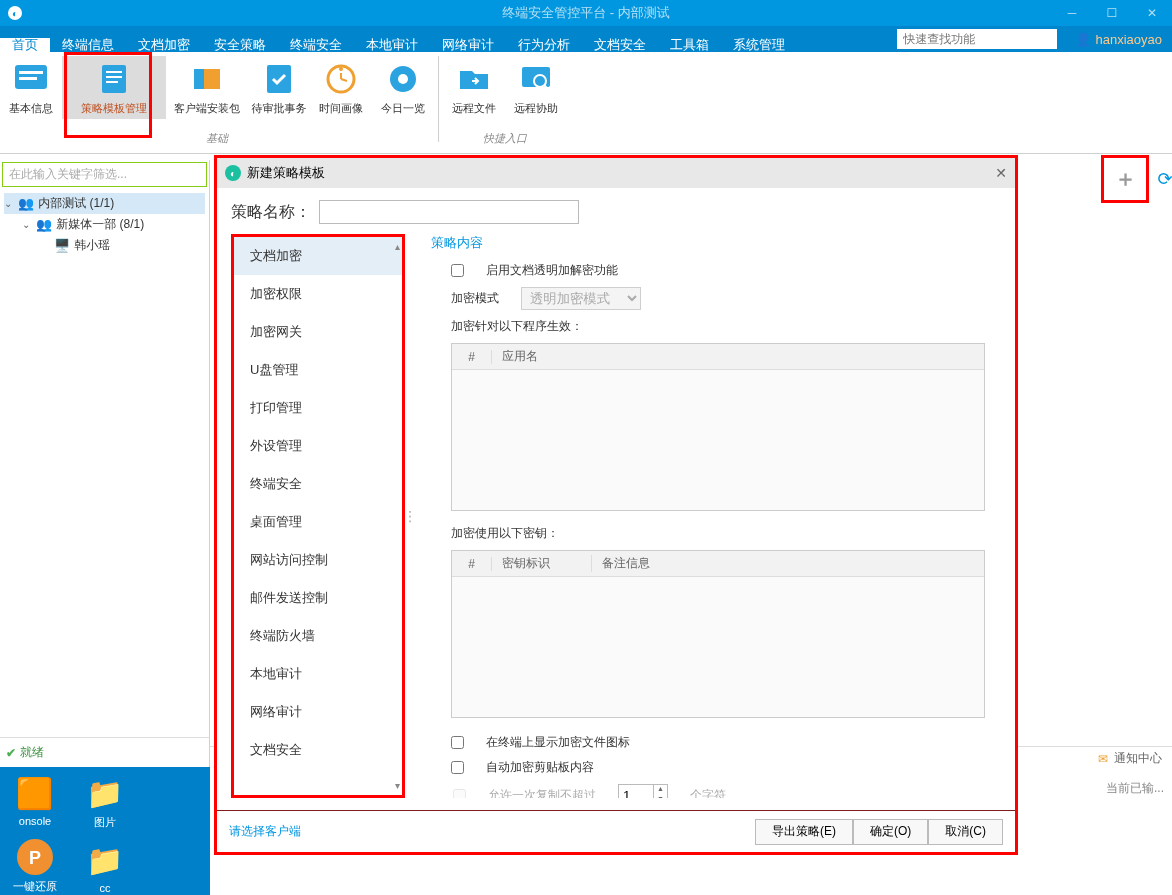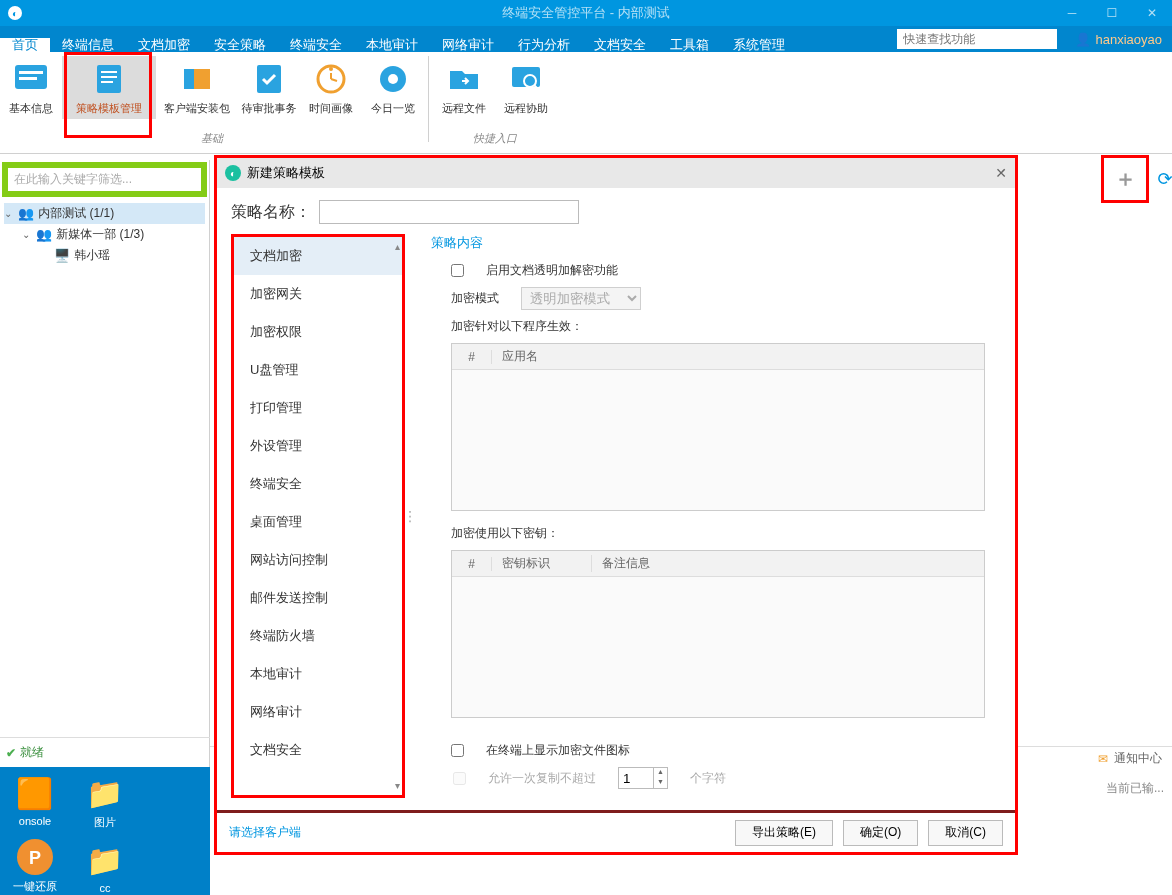--- a/index.html
+++ b/index.html
@@ -29,21 +29,21 @@
 .ribbon-btn.active { background: #dcdcdc; }
 .ribbon-icon { width: 38px; height: 38px; display: flex; align-items: center; justify-content: center; margin-bottom: 4px; font-size: 28px; }
 .ribbon-label { text-align: right; color: #333; line-height: 13px; }
 .ribbon-group-caption { font-size: 11px; color: #888; text-align: center; width: 100%; font-style: italic; }
 .ribbon-sep { width: 1px; background: #d0d0d0; height: 86px; margin: 0 4px; }
 .red-box-1 { position: absolute; left: 64px; top: 52px; width: 88px; height: 86px; border: 3px solid #ff0000; pointer-events: none; z-index: 5; }
 
 
 .main { position: absolute; top: 160px; left: 0; right: 0; bottom: 0; display: flex; }
 .sidebar-left { width: 210px; border-right: 1px solid #d0d0d0; display: flex; flex-direction: column; }
-.sidebar-left .filter { border: 6px solid #84cc16; padding: 3px 6px; color: #aaa; font-size: 12px; margin: 2px; }
+.sidebar-left .filter { border: 1px solid #84cc16; padding: 3px 6px; color: #aaa; font-size: 12px; margin: 2px; }
 .tree { padding: 4px; font-size: 12px; color: #333; }
 .tree-item { display: flex; align-items: center; gap: 4px; padding: 2px 0; }
 .tree-item.selected { background: #d4e8f7; }
 .tree-indent-1 { padding-left: 18px; }
 .tree-indent-2 { padding-left: 50px; }
 .tree-exp { width: 10px; font-size: 10px; color: #666; }
 .tree-icon { font-size: 13px; }
 .tree-icon.group { color: #1e9cd8; }
 .tree-icon.user { color: #f0a030; }
 
@@ -93,21 +93,21 @@
 .table-head .col.c2 { flex: 1; border-right: none; }
 .table-tools { position: absolute; right: -30px; top: 0; display: flex; flex-direction: column; gap: 10px; color: #0096e0; }
 .table-tools span { cursor: pointer; font-size: 15px; }
 .spinner { width: 50px; height: 22px; border: 1px solid #bbb; display: inline-flex; }
 .spinner input { width: 34px; border: none; text-align: left; padding-left: 4px; }
 .spinner .spin { width: 14px; display: flex; flex-direction: column; border-left: 1px solid #bbb; }
 .spinner .spin div { flex: 1; font-size: 7px; text-align: center; color: #666; }
 .disabled-row { color: #aaa; margin-left: 22px; }
 .disabled-row input[type="checkbox"] { opacity: 0.5; }
 
-.dialog-footer { height: 42px; border-top: 3px solid #7f1d1d; display: flex; align-items: center; padding: 0 12px; gap: 10px; }
+.dialog-footer { height: 42px; border-top: 1px solid #7f1d1d; display: flex; align-items: center; padding: 0 12px; }
 .dialog-footer .hint { color: #0096e0; font-size: 12px; }
 .dialog-footer .spacer { flex: 1; }
 .dialog-footer button { height: 26px; padding: 0 16px; border: 1px solid #bbb; background: #f8f8f8; font-size: 12px; cursor: pointer; }
 
 
 .bottom-status { position: absolute; right: 0; top: 746px; height: 24px; display: flex; align-items: center; padding: 0 10px; gap: 6px; color: #666; border-top: 1px solid #ddd; width: calc(100% - 210px); left: 210px; justify-content: flex-end; }
 .mail-icon { color: #f0a030; }
 .input-status { position: absolute; right: 8px; top: 780px; font-size: 12px; color: #888; }
 
 svg { display: block; }
@@ -153,21 +153,21 @@
       <div class="ribbon-btn">
         <div class="ribbon-icon">
           <svg width="36" height="36" viewBox="0 0 36 36">
               <rect x="2" y="4" width="32" height="24" rx="3" fill="#2aa3e0"></rect>
               <rect x="6" y="10" width="24" height="3" fill="#fff"></rect>
               <rect x="6" y="16" width="18" height="3" fill="#fff"></rect>
             </svg>
         </div>
         <span class="ribbon-label">基本信息</span>
       </div>
-      <div class="ribbon-btn active" style="width:94px;">
+      <div class="ribbon-btn active" style="width:104px;">
         <div class="ribbon-icon">
           <svg width="36" height="36" viewBox="0 0 36 36">
               <rect x="6" y="4" width="24" height="28" rx="2" fill="#2aa3e0"></rect>
               <rect x="10" y="10" width="16" height="2" fill="#fff"></rect>
               <rect x="10" y="15" width="16" height="2" fill="#fff"></rect>
               <rect x="10" y="20" width="12" height="2" fill="#fff"></rect>
             </svg>
         </div>
         <span class="ribbon-label" style="color:#c05020;">策略模板管理</span>
       </div>
@@ -244,21 +244,21 @@
     <div class="filter">在此输入关键字筛选...</div>
     <div class="tree">
       <div class="tree-item selected">
         <span class="tree-exp">⌄</span>
         <span class="tree-icon group">👥</span>
         <span>内部测试 (1/1)</span>
       </div>
       <div class="tree-item tree-indent-1">
         <span class="tree-exp">⌄</span>
         <span class="tree-icon group">👥</span>
-        <span>新媒体一部 (1/3)</span>
+        <span>新媒体一部 (8/1)</span>
       </div>
       <div class="tree-item tree-indent-2">
         <span class="tree-icon user">🖥️</span>
         <span>韩小瑶</span>
       </div>
     </div>
   </div>
 </div>
 
 <div class="status-bar-left">
@@ -307,22 +307,22 @@
   </div>
   <div class="dialog-body">
     <div class="policy-name-row">
       <label>策略名称：</label>
       <input type="text" value="" style="">
     </div>
     <div class="dialog-content">
       <div class="dialog-sidebar">
         <span class="scroll-ind">▴</span>
         <div class="dsidebar-item active">文档加密</div>
+        <div class="dsidebar-item">加密权限</div>
         <div class="dsidebar-item">加密网关</div>
-        <div class="dsidebar-item">加密权限</div>
         <div class="dsidebar-item">U盘管理</div>
         <div class="dsidebar-item">打印管理</div>
         <div class="dsidebar-item">外设管理</div>
         <div class="dsidebar-item">终端安全</div>
         <div class="dsidebar-item">桌面管理</div>
         <div class="dsidebar-item">网站访问控制</div>
         <div class="dsidebar-item">邮件发送控制</div>
         <div class="dsidebar-item">终端防火墙</div>
         <div class="dsidebar-item">本地审计</div>
         <div class="dsidebar-item">网络审计</div>
@@ -360,23 +360,27 @@
           <div class="table-head">
             <div class="col idx">#</div>
             <div class="col c1">密钥标识</div>
             <div class="col c2">备注信息</div>
           </div>
           <div class="table-tools">
             <span>✎</span>
             <span>⚙</span>
           </div>
         </div>
-        <div class="form-row" style="margin-top:24px;">
+        <div class="form-row" style="margin-top:16px;">
           <input type="checkbox" style="">
           <label>在终端上显示加密文件图标</label>
+        </div>
+        <div class="form-row">
+          <input type="checkbox" style="">
+          <label>自动加密剪贴板内容</label>
         </div>
         <div class="form-row disabled-row">
           <input type="checkbox" disabled="" style="">
           <label>允许一次复制不超过</label>
           <div class="spinner">
             <input type="text" value="1" style="">
             <div class="spin">
                 <div>▲</div>
                 <div>▼</div>
               </div>

